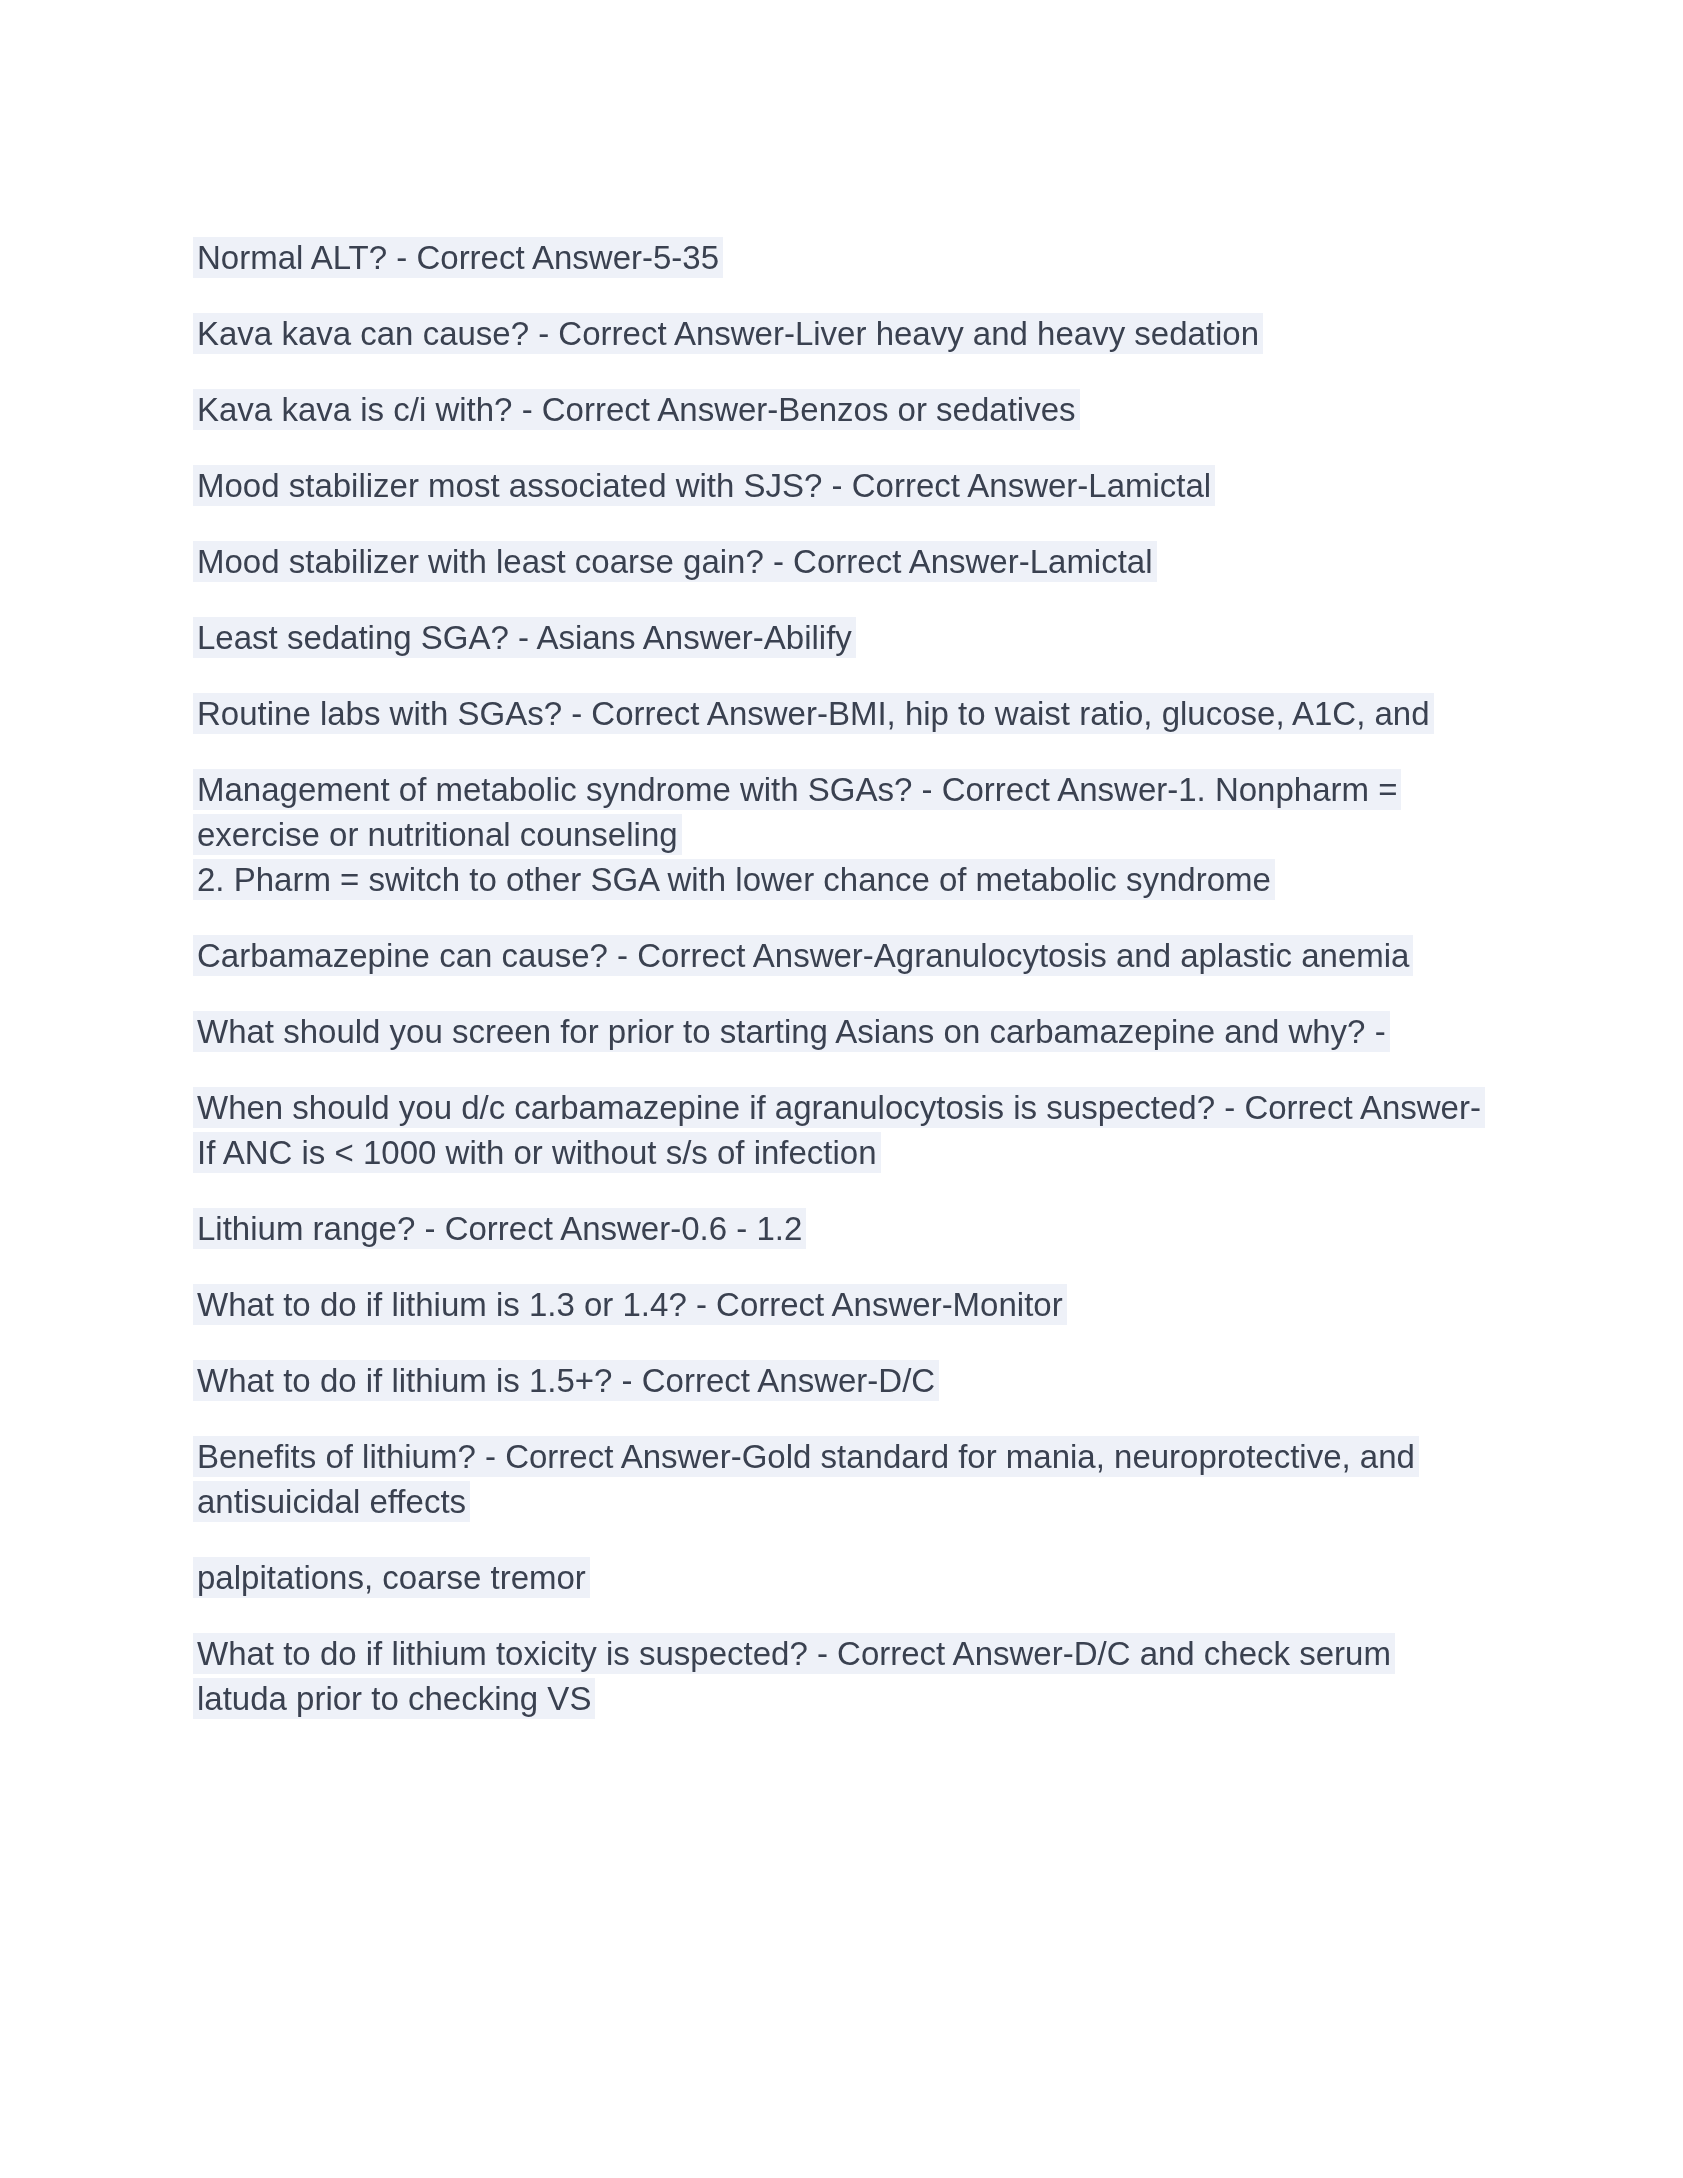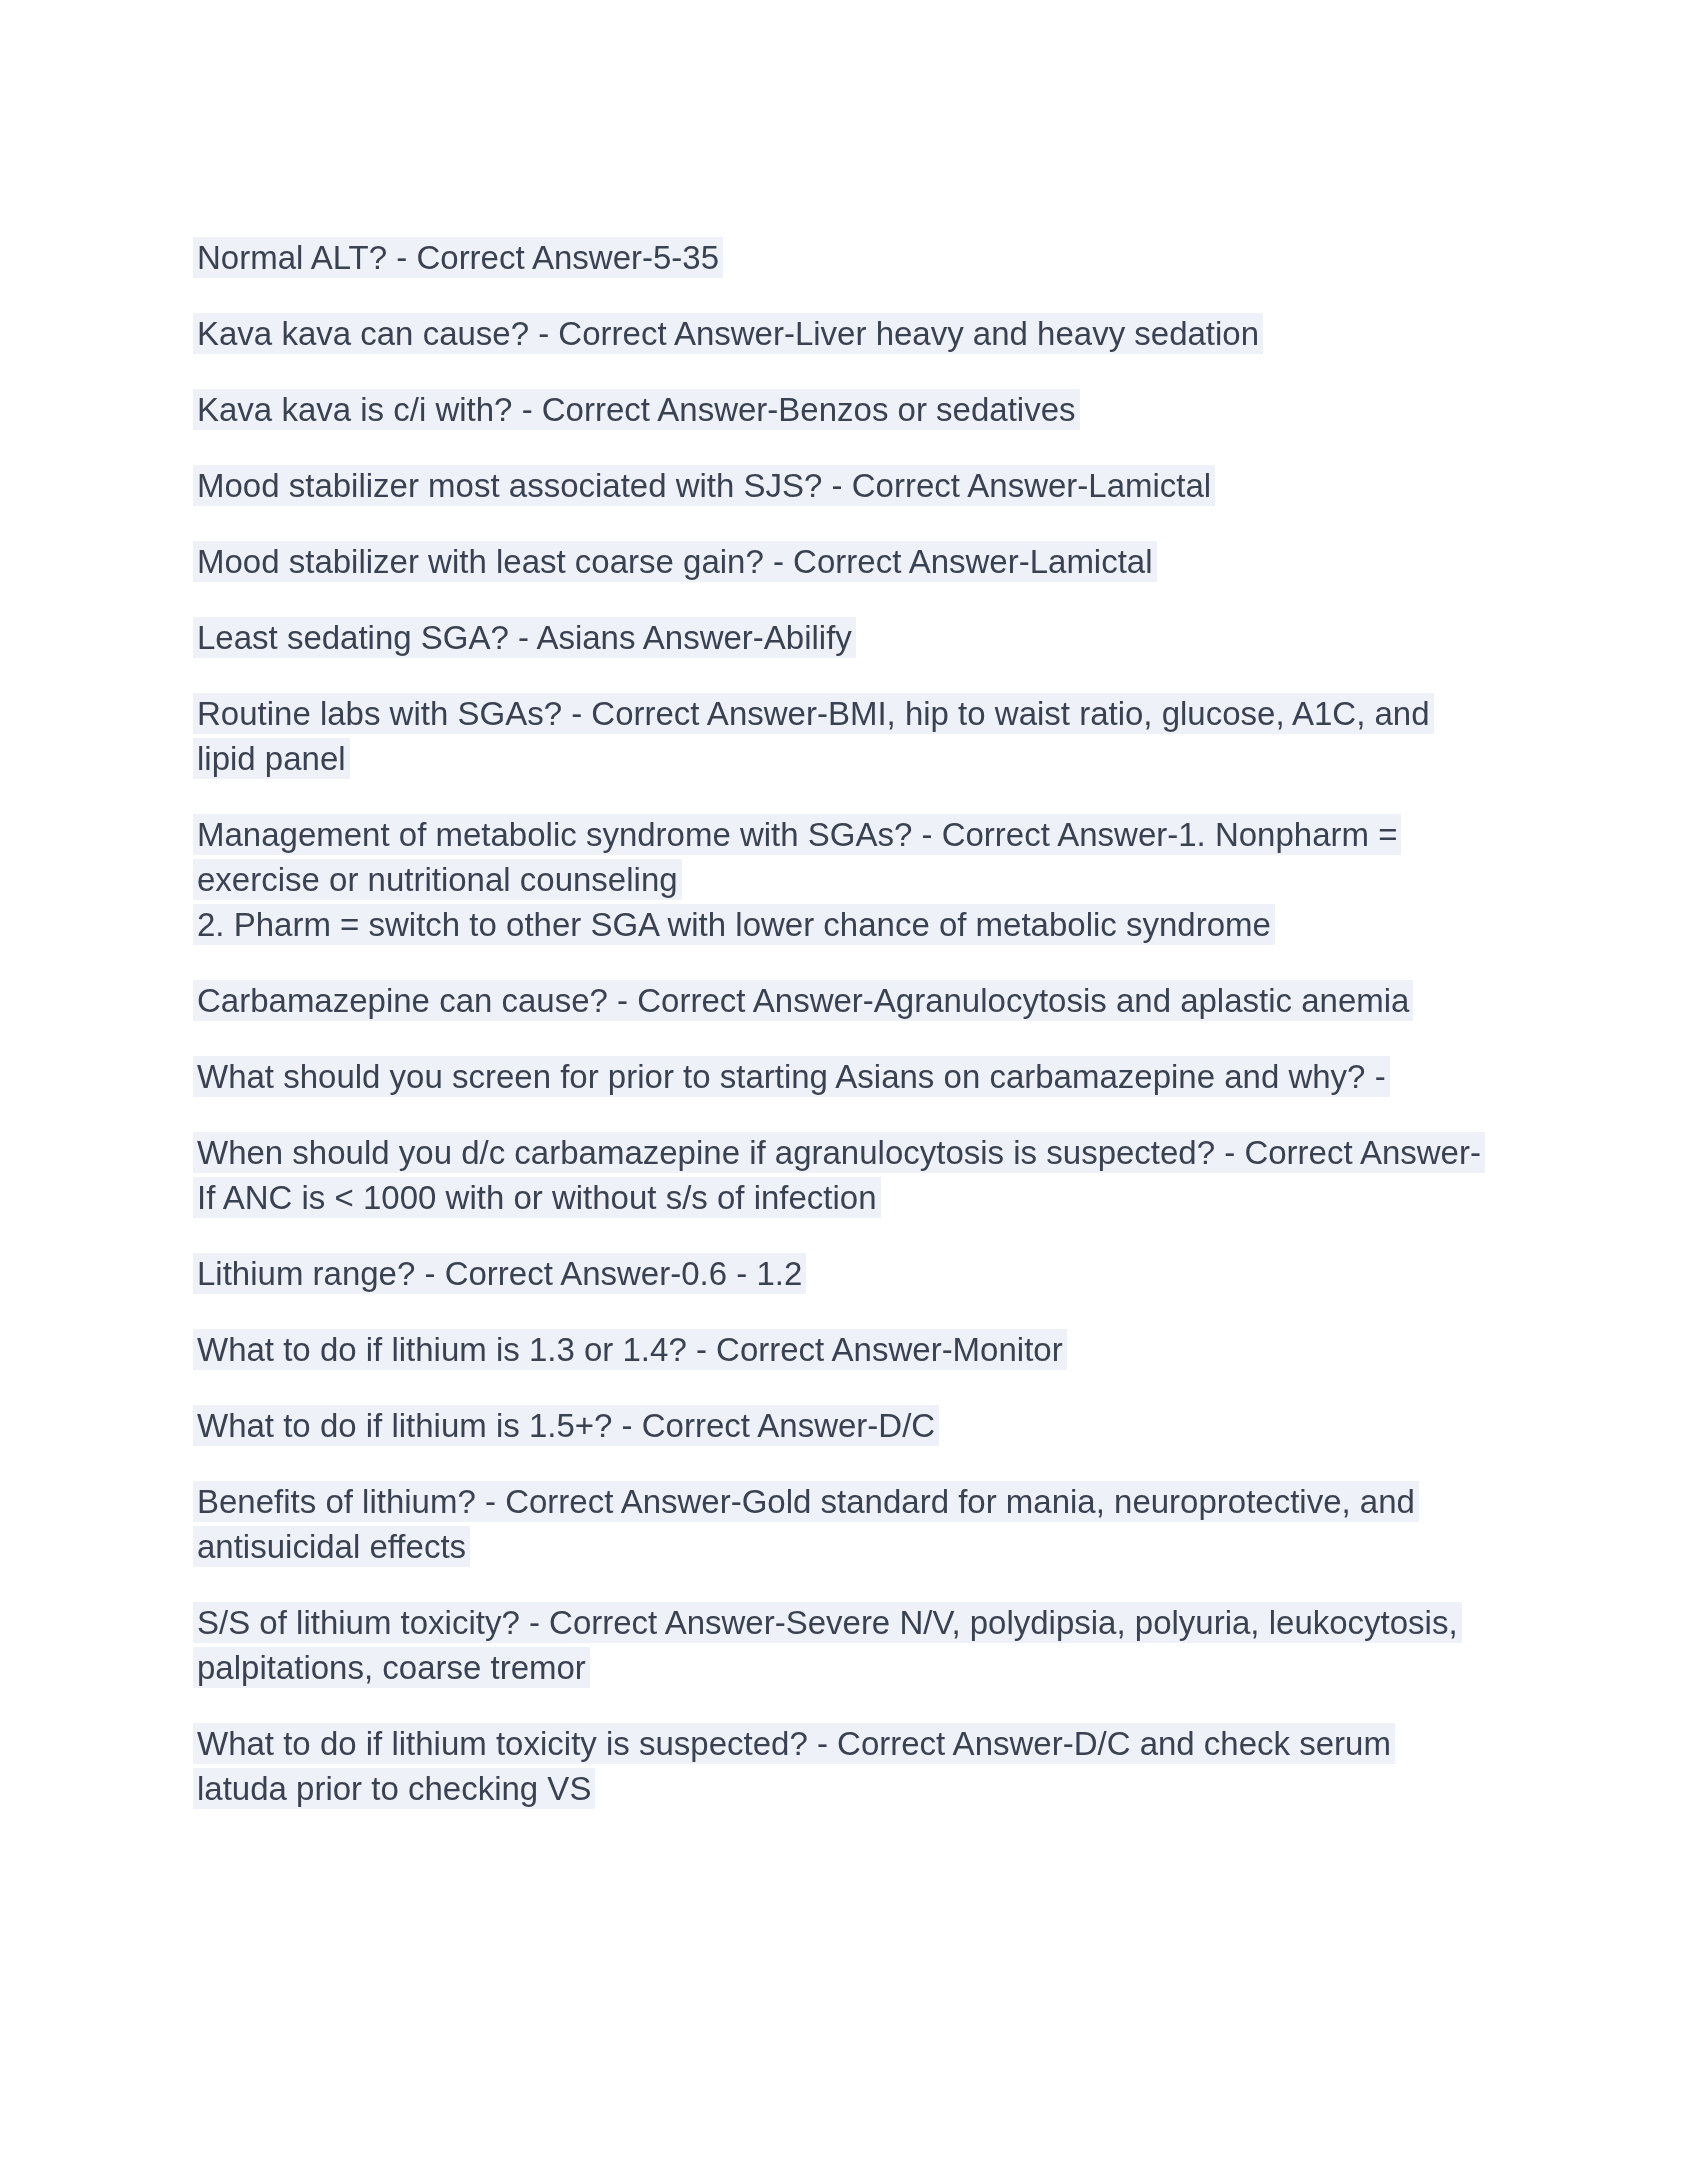--- a/index.html
+++ b/index.html
@@ -62,21 +62,20 @@
         <div class="line"><span>Mood stabilizer most associated with SJS? - Correct Answer-Lamictal</span></div>
       </div>
       <div class="para">
         <div class="line"><span>Mood stabilizer with least coarse gain? - Correct Answer-Lamictal</span></div>
       </div>
       <div class="para">
         <div class="line"><span>Least sedating SGA? - Asians Answer-Abilify</span></div>
       </div>
       <div class="para">
         <div class="line"><span>Routine labs with SGAs? - Correct Answer-BMI, hip to waist ratio, glucose, A1C, and</span></div>
-        <div class="line"><span>lipid panel</span></div>
       </div>
       <div class="para">
         <div class="line"><span>Management of metabolic syndrome with SGAs? - Correct Answer-1. Nonpharm =</span></div>
         <div class="line"><span>exercise or nutritional counseling</span></div>
         <div class="line"><span>2. Pharm = switch to other SGA with lower chance of metabolic syndrome</span></div>
       </div>
       <div class="para">
         <div class="line"><span>Carbamazepine can cause? - Correct Answer-Agranulocytosis and aplastic anemia</span></div>
       </div>
       <div class="para">
@@ -93,21 +92,20 @@
         <div class="line"><span>What to do if lithium is 1.3 or 1.4? - Correct Answer-Monitor</span></div>
       </div>
       <div class="para">
         <div class="line"><span>What to do if lithium is 1.5+? - Correct Answer-D/C</span></div>
       </div>
       <div class="para">
         <div class="line"><span>Benefits of lithium? - Correct Answer-Gold standard for mania, neuroprotective, and</span></div>
         <div class="line"><span>antisuicidal effects</span></div>
       </div>
       <div class="para">
-        <div class="line"><span>S/S of lithium toxicity? - Correct Answer-Severe N/V, polydipsia, polyuria, leukocytosis,</span></div>
         <div class="line"><span>palpitations, coarse tremor</span></div>
       </div>
       <div class="para">
         <div class="line"><span>What to do if lithium toxicity is suspected? - Correct Answer-D/C and check serum</span></div>
         <div class="line"><span>latuda prior to checking VS</span></div>
       </div>
     </div>
 </div>
 
 

